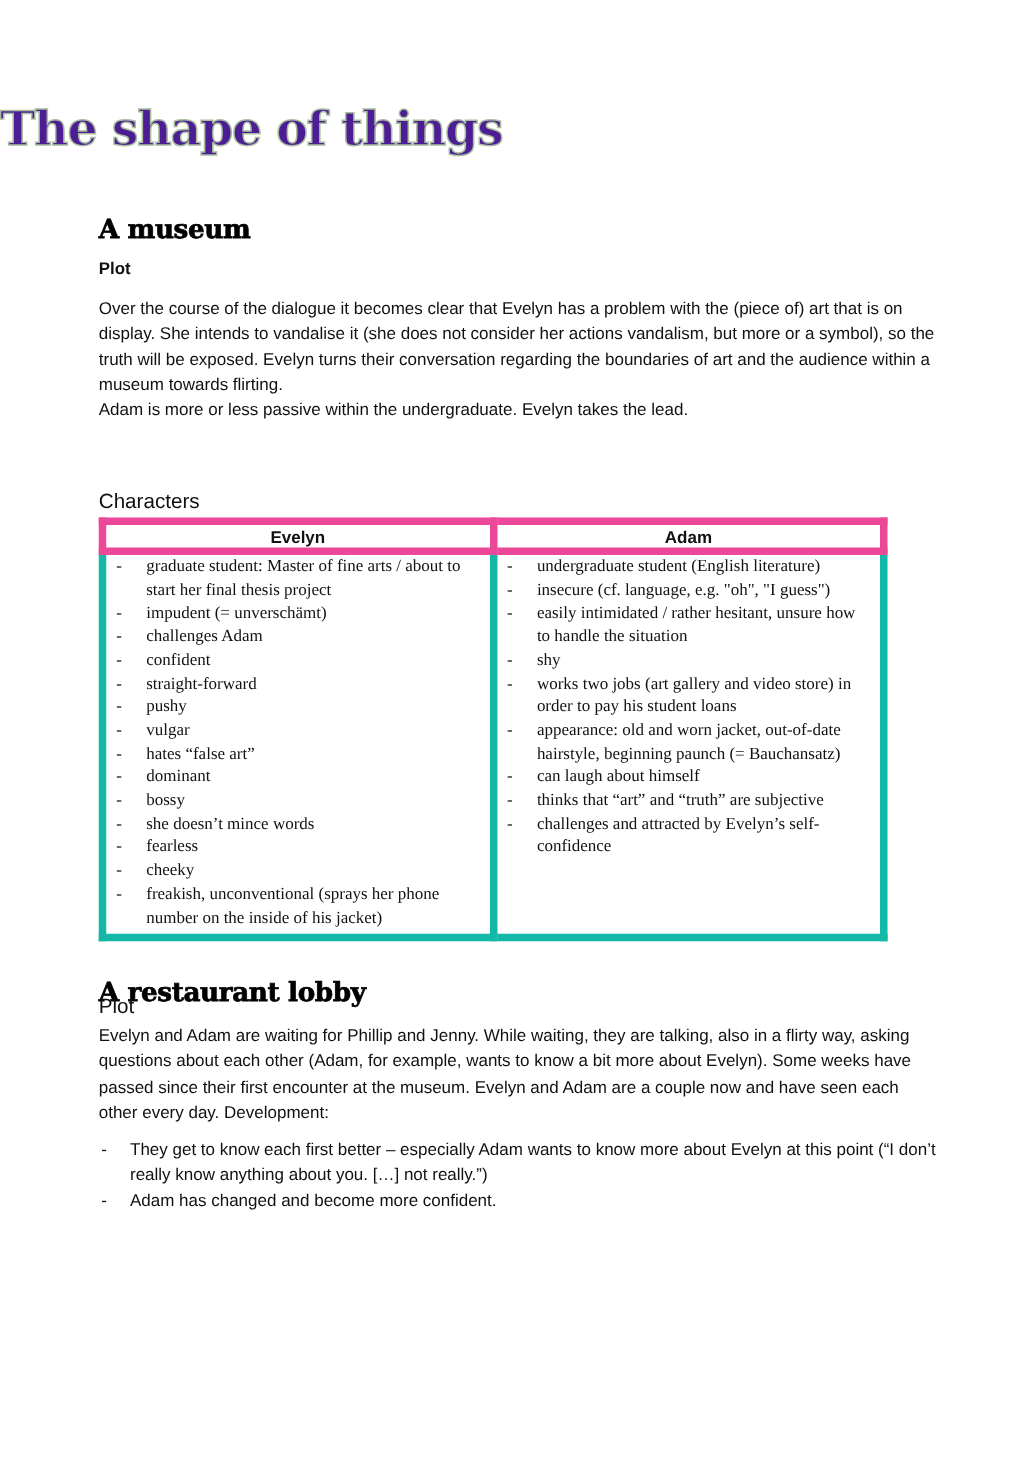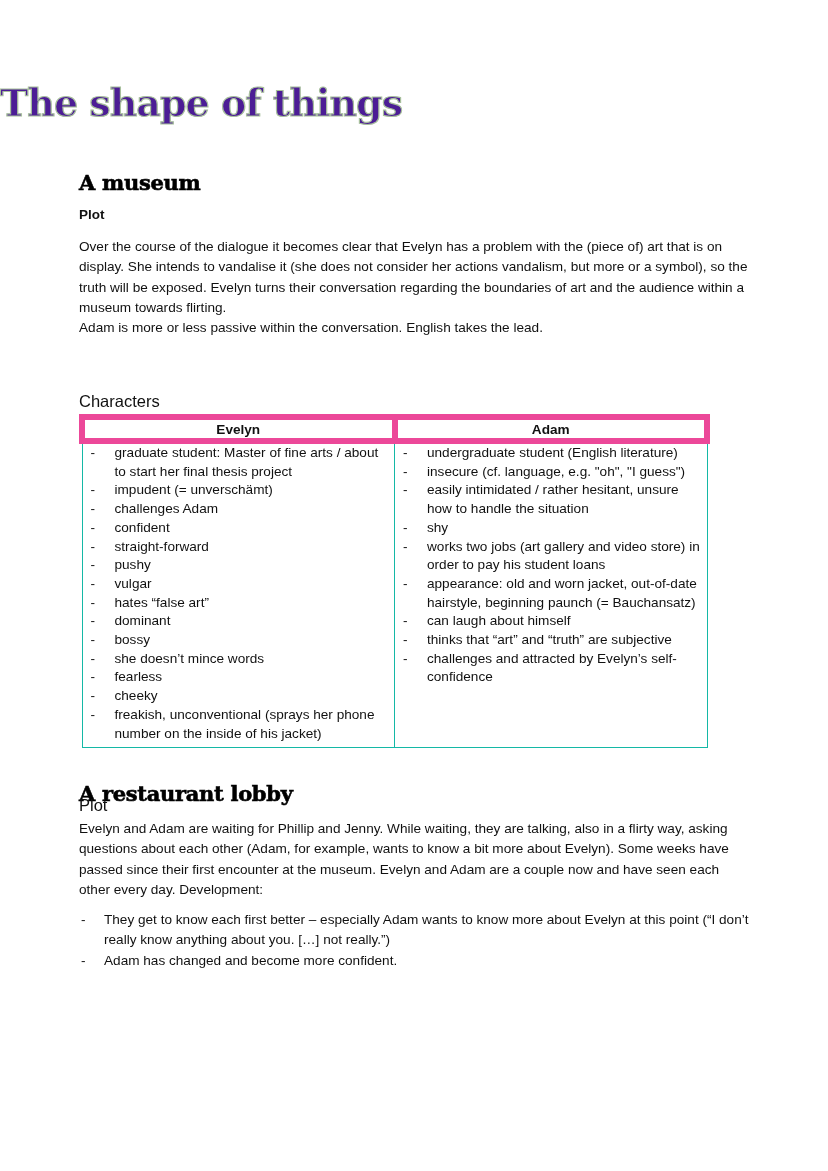--- a/index.html
+++ b/index.html
@@ -10,40 +10,40 @@
            color: #4c1d95; letter-spacing: -1px; -webkit-text-stroke: 1.2px #a7bf9c; }
   .h1 { position: absolute; left: 79px; font-family: "DejaVu Serif", serif; font-weight: 900;
         font-size: 21px; color: #000; letter-spacing: -0.3px; -webkit-text-stroke: 0.6px #000; }
   .h-plot-bold { position: absolute; left: 79px; font-weight: bold; font-size: 13.5px; }
   .para { position: absolute; left: 79px; width: 672px; font-size: 13.6px; line-height: 20.3px; }
   .para p { margin: 0; }
   .h2 { position: absolute; left: 79px; font-size: 16.5px; }
   table.chars { position: absolute; left: 79px; top: 414px; width: 631px; border-collapse: collapse;
                 font-size: 13.6px; }
   table.chars th { border: 6px solid #ec4899; font-weight: bold; height: 18px; padding: 0; text-align: center; }
-  table.chars td { border: 1px solid #14b8a6; vertical-align: top; padding: 0 0 4px 0; width: 50%; }
+  table.chars td { border: 6px solid #14b8a6; vertical-align: top; padding: 0 0 4px 0; width: 50%; font-family: Liberation Serif, serif; }
   ul.dash { list-style: none; margin: 0; padding: 0; }
   ul.dash li { position: relative; padding-left: 32px; line-height: 18.7px; padding-right: 6px; }
   ul.dash li::before { content: "-"; position: absolute; left: 8px; }
   .bullets { position: absolute; left: 79px; width: 672px; font-size: 13.6px; }
   .bullets ul { list-style: none; margin: 0; padding: 0; }
   .bullets li { position: relative; padding-left: 25px; line-height: 20.3px; }
   .bullets li::before { content: "-"; position: absolute; left: 2px; }
 </style>
 </head>
 <body>
 
 <div class="title">The shape of things</div>
 
 <div class="h1" style="top:170px;">A museum</div>
 <div class="h-plot-bold" style="top:207px;">Plot</div>
 
 <div class="para" style="top:237px;">
   <p>Over the course of the dialogue it becomes clear that Evelyn has a problem with the (piece of) art that is on display. She intends to vandalise it (she does not consider her actions vandalism, but more or a symbol), so the truth will be exposed. Evelyn turns their conversation regarding the boundaries of art and the audience within a museum towards flirting.</p>
-  <p>Adam is more or less passive within the conversation. English takes the lead.</p>
+  <p>Adam is more or less passive within the undergraduate. Evelyn takes the lead.</p>
 </div>
 
 <div class="h2" style="top:392px;">Characters</div>
 
 <table class="chars">
   <thead>
     <tr>
       <th>Evelyn</th>
       <th>Adam</th>
     </tr>

